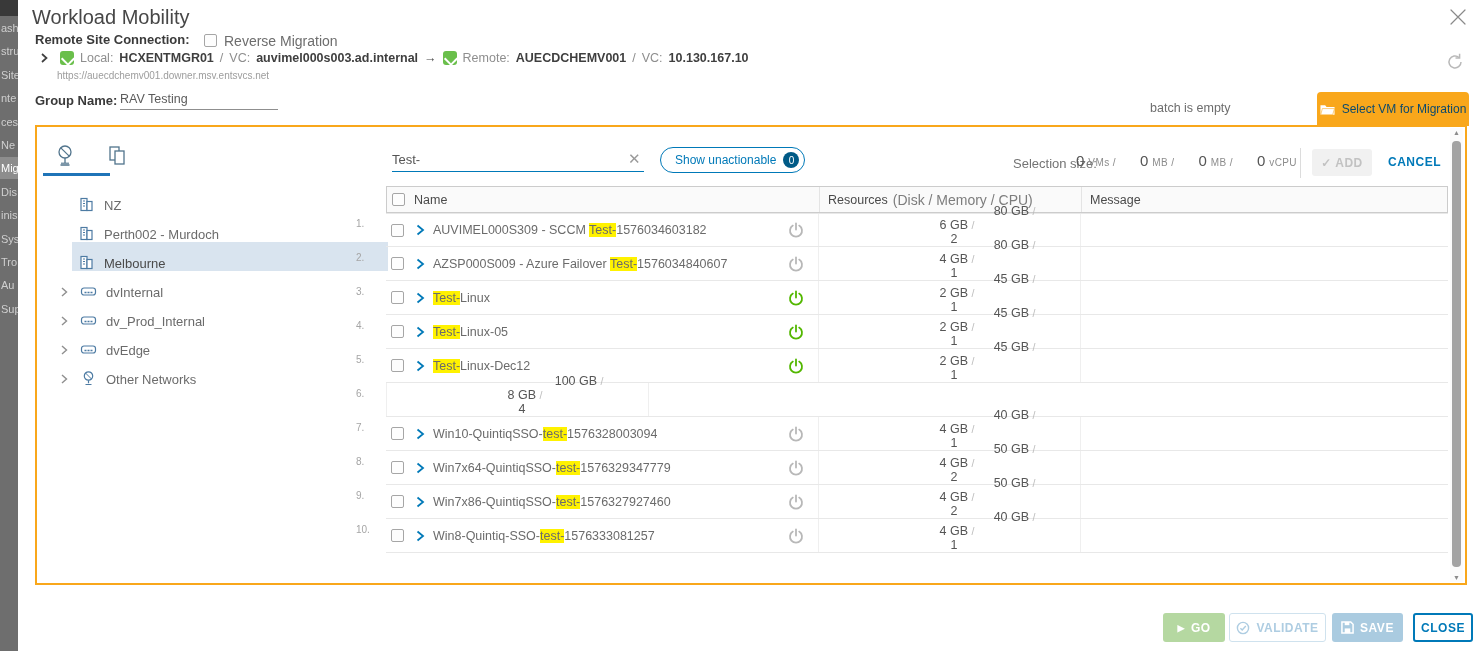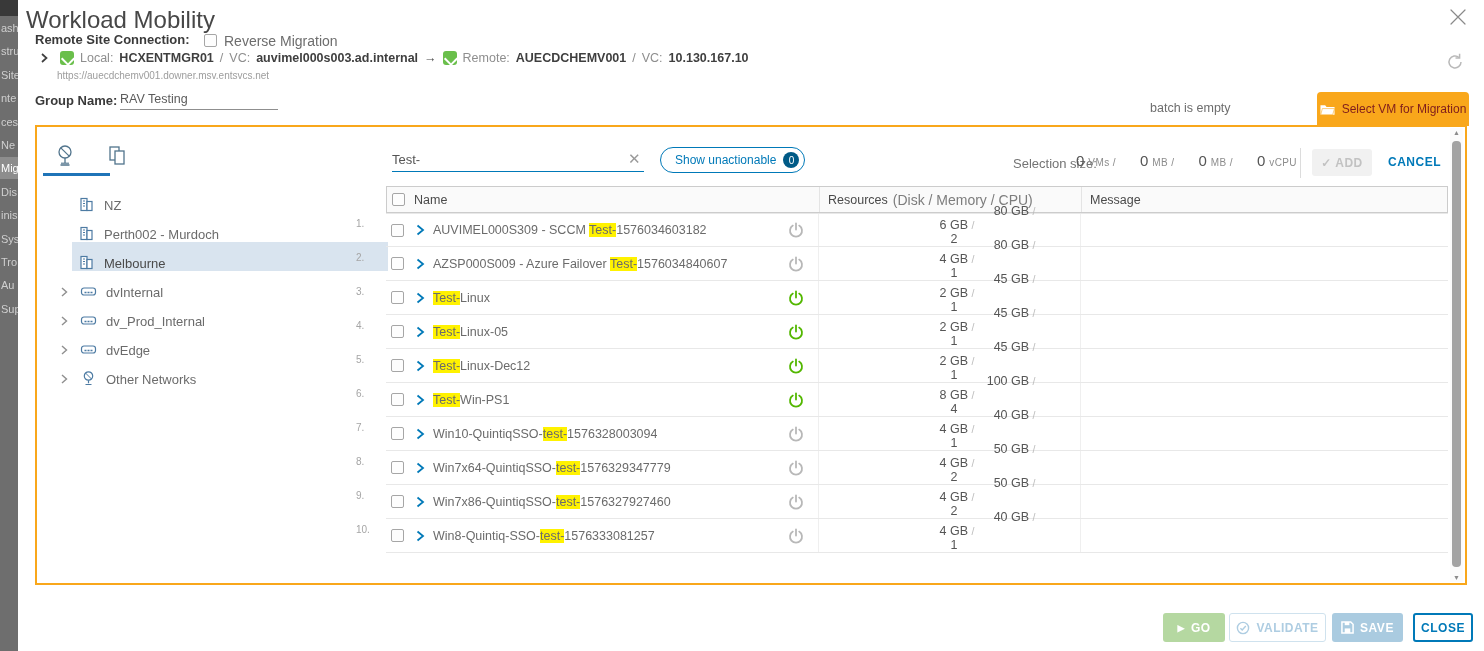--- a/index.html
+++ b/index.html
@@ -8,21 +8,21 @@
   .abs { position:absolute; }
 
   
   #side-strip { position:absolute; left:0; top:0; width:18px; height:651px; background:#6e6e6e; overflow:hidden; }
   #side-strip .strip-top { position:absolute; left:0; top:0; width:18px; height:16px; background:#393939; }
   .strip-item { position:absolute; left:0; width:18px; height:22px; font-size:11px; line-height:22px;
     color:#cfcfcf; padding-left:1px; white-space:nowrap; overflow:hidden; }
   .strip-item.sel { background:#8d8d8d; color:#fff; }
 
   
-  #dlg-title { position:absolute; left:26px; top:6px; font-size:24px; font-weight:400; color:#474747; }
+  #dlg-title { position:absolute; left:32px; top:6px; font-size:20px; font-weight:400; color:#474747; }
   #close-x { position:absolute; left:1447px; top:6px; width:22px; height:22px; cursor:pointer; }
   #remote-label { position:absolute; left:35px; top:32px; font-size:13px; font-weight:700; color:#3a3a3a; }
   .cb { display:inline-block; width:13px; height:13px; border:1px solid #a6a6a6; border-radius:2px; background:#fdfdfd; }
   #reverse-cb { position:absolute; left:204px; top:34px; }
   #reverse-label { position:absolute; left:224px; top:33px; font-size:14px; color:#6d6d6d; }
 
   #conn-row { position:absolute; left:38px; top:51px; display:flex; align-items:center; font-size:12.5px; color:#8e8e8e; white-space:nowrap; }
   #conn-row .b { font-weight:700; color:#3f3f3f; }
   #conn-row .gap { display:inline-block; width:6px; }
   #conn-row .arrow { color:#444; font-weight:700; padding:0 6px; }
@@ -32,21 +32,21 @@
   #conn-url { position:absolute; left:57px; top:70px; font-size:10px; color:#9d9d9d; }
   #refresh-btn { position:absolute; left:1445px; top:52px; width:20px; height:20px; cursor:pointer; }
 
   #group-label { position:absolute; left:35px; top:93px; font-size:13px; font-weight:700; color:#3a3a3a; }
   #group-input { position:absolute; left:120px; top:88px; width:158px; height:22px; border:none; outline:none;
     border-bottom:1px solid #8f8f8f; font-size:12.5px; color:#5b5b5b; background:transparent; font-family:"Liberation Sans",sans-serif; }
 
   #batch-status { position:absolute; left:1150px; top:101px; font-size:12.5px; color:#6d6d6d; }
   #vm-tab { position:absolute; left:1317px; top:92px; width:152px; height:34px; background:#f9a71b;
     border-radius:4px 4px 0 0; display:flex; align-items:center; justify-content:center; gap:7px;
-    color:#7f1d1d; font-size:12px; cursor:pointer; }
+    color:#0c4a6e; font-size:12px; cursor:pointer; }
 
   
   #picker-panel { position:absolute; left:35px; top:125px; width:1432px; height:460px;
     border:2px solid #f9a71b; background:#fff; }
 
   
   #tree-tabs { position:absolute; left:52px; top:143px; display:flex; gap:26px; }
   .tree-tab { width:26px; height:26px; display:flex; align-items:center; justify-content:center; cursor:pointer; }
   #tree-tab-underline { position:absolute; left:43px; top:173px; width:67px; height:3px; background:#1f74b8; }
   #tree-list { position:absolute; left:42px; top:184px; width:346px; }
@@ -430,31 +430,20 @@
             <span class="seg res-disk">45 GB <span class="sl">/</span></span>
             <span class="seg res-mem">2 GB <span class="sl">/</span></span>
             <span class="seg res-cpu">1</span>
           </div>
           <div class="col-msg"></div>
         </div>
       </div>
       <div class="vm-row">
         <div class="idx">6.</div>
         <div class="row-body">
-          <div class="col-name">
-            <span class="cb"></span>
-            <span class="nm-chev"><svg width="12" height="12" viewBox="0 0 12 12">
-                <path d="M3.5 1.5L9 6l-5.5 4.5" fill="none" stroke="#0079b8" stroke-width="1.8"></path>
-              </svg></span>
-            <span class="nm-text"><span class="hl">Test-</span><span>Win-PS1</span></span>
-            <span class="pw"><svg width="16" height="16" viewBox="0 0 16 16">
-                <path d="M8 1.5v6" stroke="#53b700" stroke-width="1.8" stroke-linecap="round"></path>
-                <path d="M4.8 3.6a6 6 0 1 0 6.4 0" fill="none" stroke="#53b700" stroke-width="1.8" stroke-linecap="round"></path>
-              </svg></span>
-          </div>
           <div class="res-cell">
             <span class="seg res-disk">100 GB <span class="sl">/</span></span>
             <span class="seg res-mem">8 GB <span class="sl">/</span></span>
             <span class="seg res-cpu">4</span>
           </div>
           <div class="col-msg"></div>
         </div>
       </div>
       <div class="vm-row">
         <div class="idx">7.</div>

